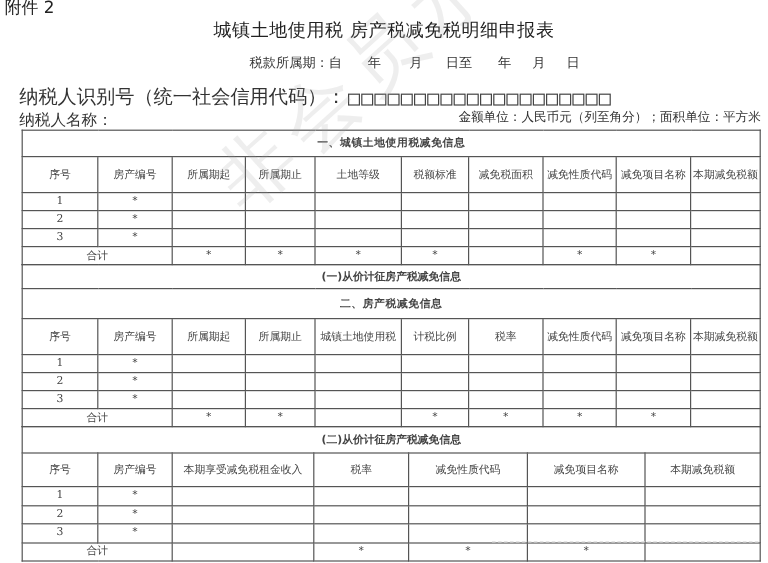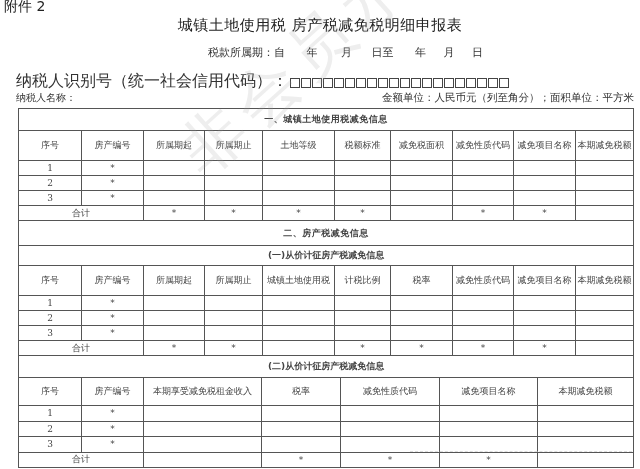--- a/index.html
+++ b/index.html
@@ -9,21 +9,21 @@
     font-family:"DejaVu Sans","Liberation Sans",sans-serif;
   }
   .abs { position:absolute; white-space:nowrap; }
   .attach { left:4px; top:-2px; font-size:14px; color:#222; }
   .title { left:0; width:640px; top:16px; text-align:center; font-size:15px; letter-spacing:0.5px; color:#222; }
   .period { left:208px; top:45px; font-size:11px; color:#333; }
   .period span { display:inline-block; }
   .taxid { left:16px; top:71px; font-size:16px; color:#333; }
   .boxes { display:inline-block; vertical-align:middle; margin-left:2px; }
   .boxes i { display:inline-block; width:8px; height:8px; border:1px solid #444; margin-right:1px; vertical-align:middle; }
-  .name { left:16px; top:91px; font-size:10px; color:#333; }
+  .name { left:16px; top:91px; font-size:13px; color:#333; }
   .unit { right:6px; top:91px; font-size:10.5px; color:#333; }
 
   table.grid { position:absolute; left:18px; border-collapse:collapse; table-layout:fixed; }
   table.grid td { border:1px solid #555; padding:0; text-align:center; vertical-align:middle; font-size:9px; color:#444; overflow:hidden; white-space:nowrap; }
   .outer { border:1.5px solid #444 !important; }
   td.sec-title { font-size:12px; font-weight:bold; color:#222; letter-spacing:0.5px; }
   td.sub-title { font-size:8.5px; font-weight:bold; color:#222; }
   td.hdr { font-size:9px; color:#444;margin-left:24px; }
   td.num { font-size:8.5px; font-family:"DejaVu Serif","Liberation Serif",serif; }
   td.star { font-size:7px; color:#666; }
@@ -145,25 +145,25 @@
       <col style="width:61px">
       <col style="width:58px">
       <col style="width:72px">
     <col style="width:56px">
       <col style="width:62px">
       <col style="width:61px">
       <col style="width:62px">
       <col style="width:58px">
   </colgroup>
   <tbody>
-      <tr style="height:25px">
+      <tr style="height:20px">
+        <td colspan="10" class="sub-title">(一)从价计征房产税减免信息</td>
+      </tr>
+  <tr style="height:25px">
         <td colspan="10" class="sec-title">二、房产税减免信息</td>
-      </tr>
-  <tr style="height:20px">
-        <td colspan="10" class="sub-title">(一)从价计征房产税减免信息</td>
       </tr>
   <tr style="height:30px" id="s2-hdr">
         <td class="hdr">序号</td>
         <td class="hdr">房产编号</td>
         <td class="hdr">所属期起</td>
         <td class="hdr">所属期止</td>
         <td class="hdr">城镇土地使用税</td>
         <td class="hdr">计税比例</td>
         <td class="hdr">税率</td>
         <td class="hdr">减免性质代码</td>

